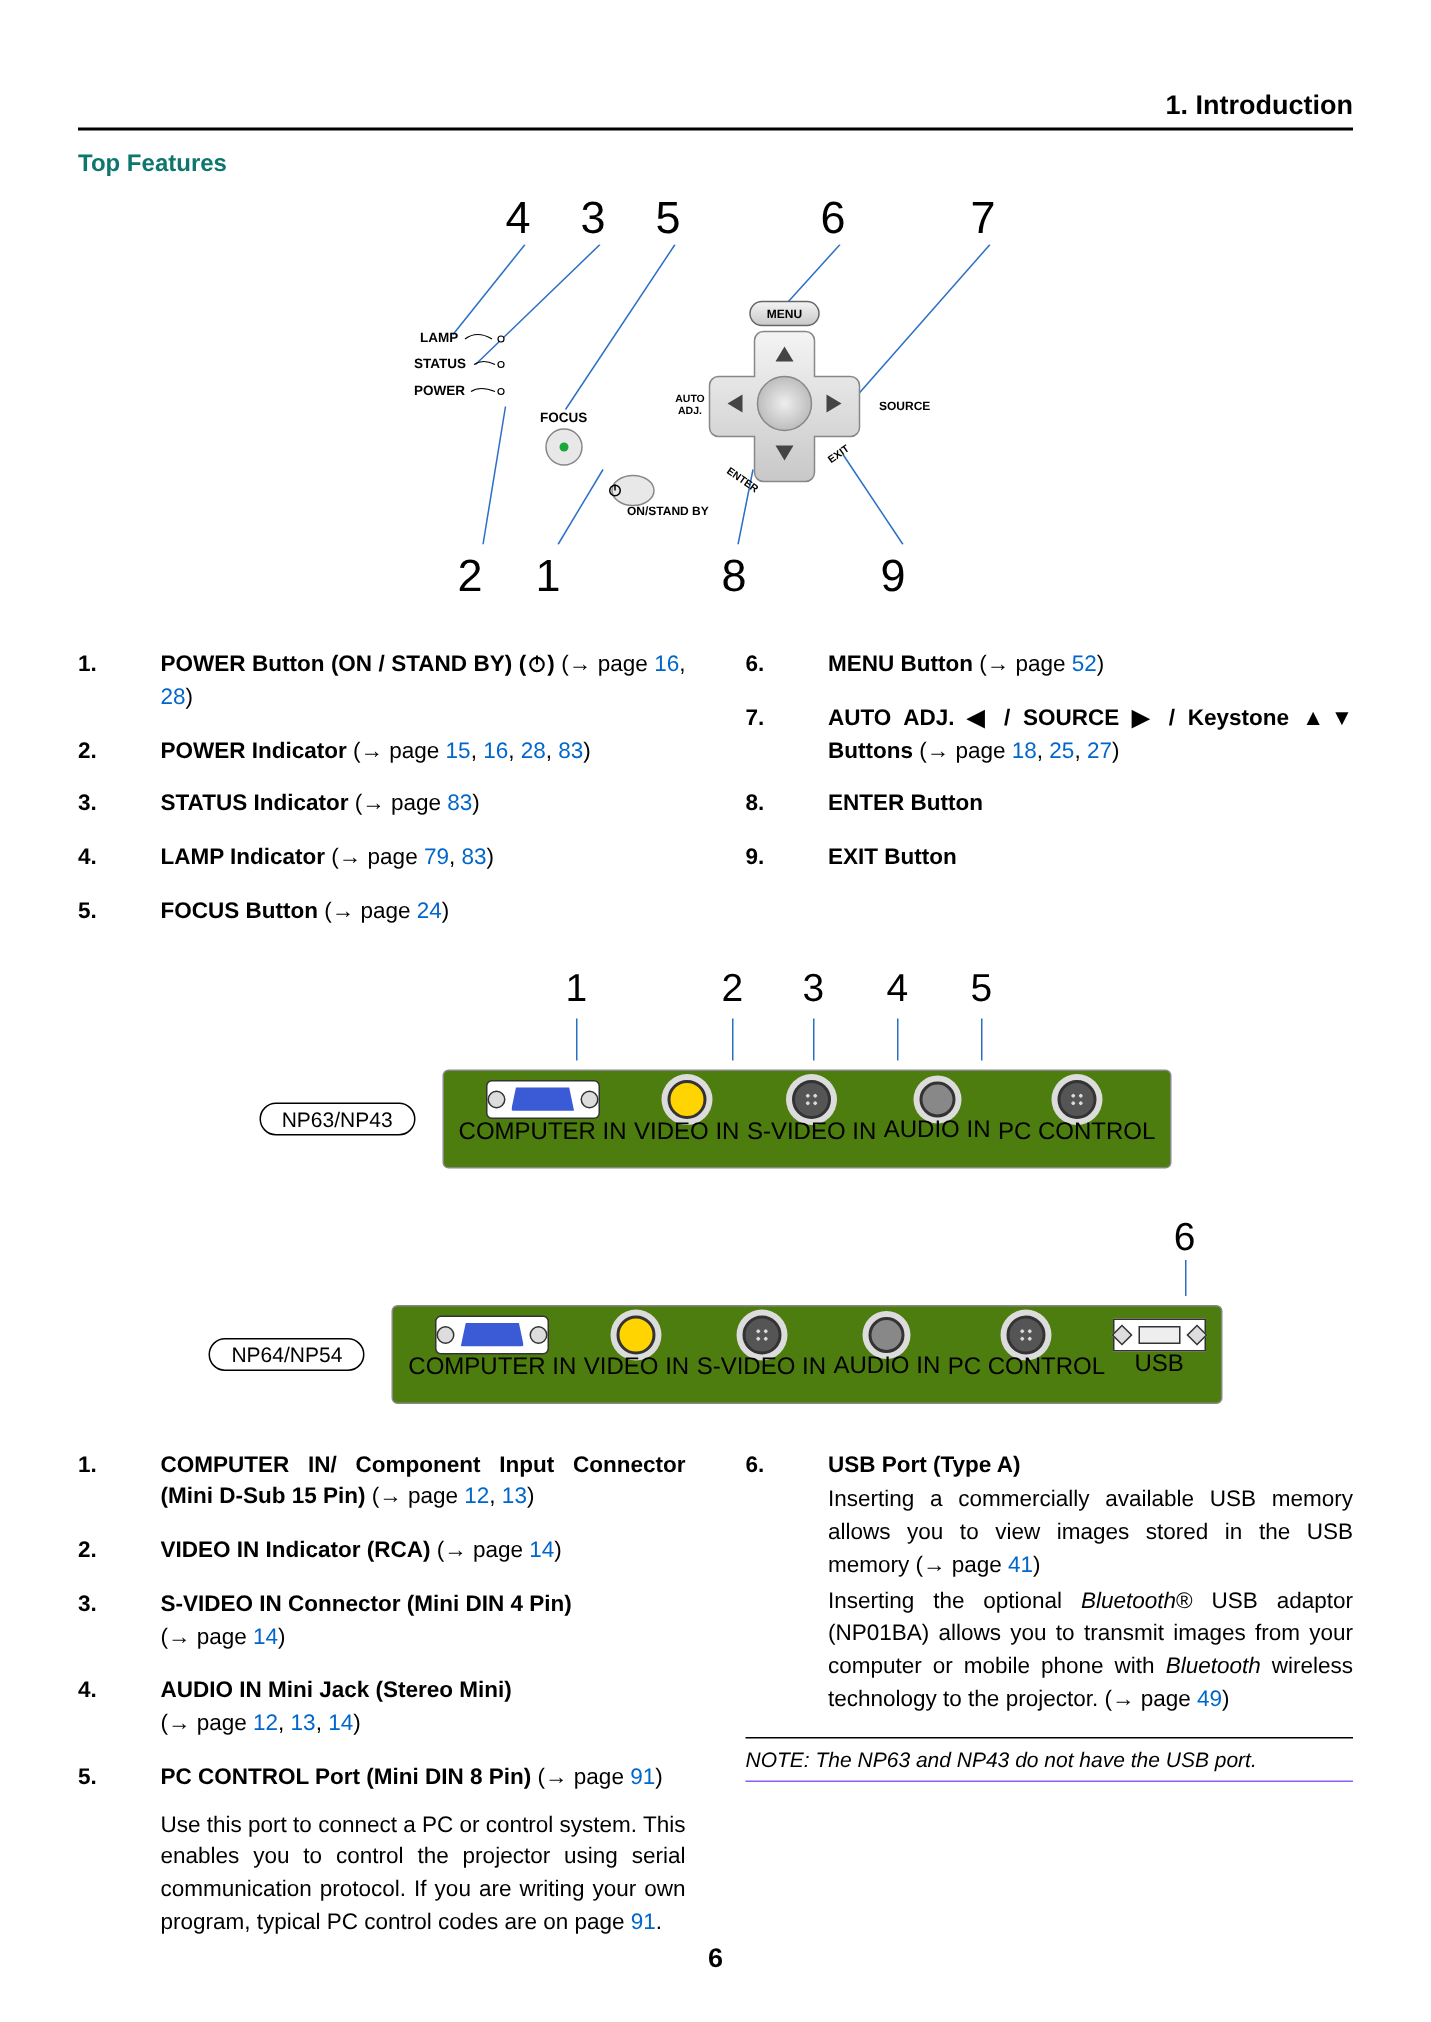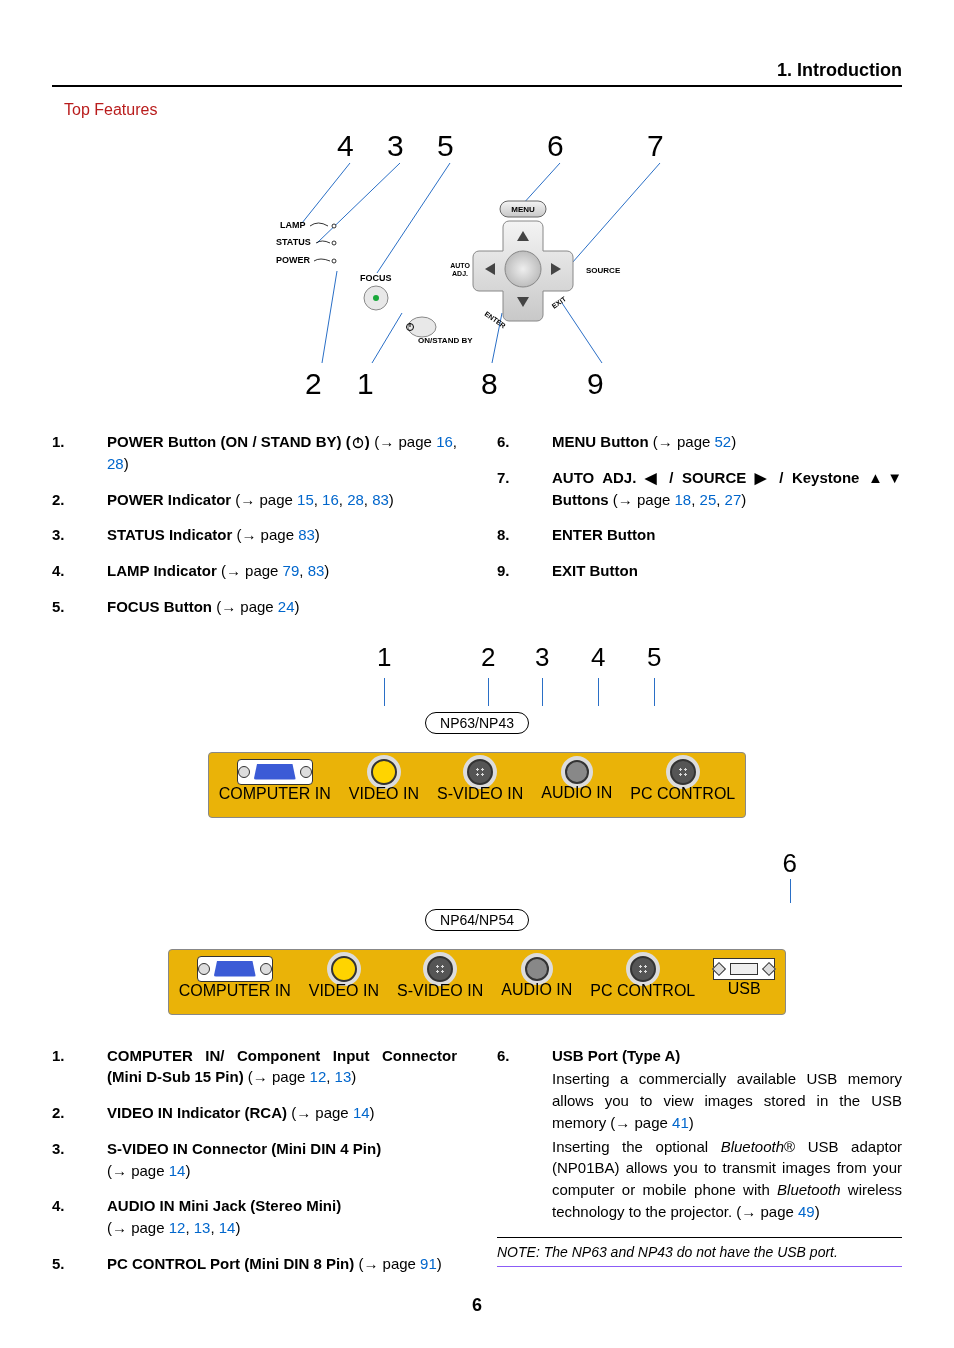--- a/index.html
+++ b/index.html
@@ -1,37 +1,37 @@
 <!DOCTYPE html>
 <html><head>
 <meta charset="utf-8">
 <style>
   body { margin:0; background:#fff; font-family:Arial,Helvetica,sans-serif; color:#000; }
   .page { width:954px; height:1348px; margin:0 auto; position:relative; box-sizing:border-box; padding:60px 52px 40px 52px; }
   .chapter-header { text-align:right; font-weight:bold; font-size:18px; border-bottom:2px solid #000; padding-bottom:4px; margin-bottom:14px; }
-  .section-title { color:#b91c1c; font-weight:normal; font-size:16px; margin:6px 0 10px 12px; }
+  .section-title { color:#0f766e; font-weight:bold; font-size:16px; margin:6px 0 10px 0; }
   .diagram-wrap { text-align:center; }
   .diagram-numbers { font-size:30px; color:#000; }
   .top-row { position:relative; width:500px; margin:0 auto; height:34px; }
   .top-row span { position:absolute; font-size:30px; }
   .bot-row { position:relative; width:500px; margin:0 auto; height:40px; }
   .bot-row span { position:absolute; font-size:30px; }
   svg.top-diagram { width:470px; height:200px; }
   .cols { display:flex; gap:40px; margin-top:24px; }
   .col { flex:1; font-size:15px; line-height:1.45; }
   ol.feat { list-style:none; padding:0; margin:0; }
   ol.feat > li { display:flex; gap:10px; margin-bottom:14px; text-align:justify; }
   ol.feat > li > .num { font-weight:bold; min-width:18px; }
   ol.feat > li > .body { flex:1;margin-left:27px; }
   .b { font-weight:bold; }
   .link { color:#0066cc; }
   .term-diagram { position:relative; margin-top:10px; margin-bottom:20px; }
   .model-chip { display:inline-block; border:1px solid #000; border-radius:12px; padding:2px 14px; font-size:14px; font-weight:normal; }
-  .panel-row { display:flex; align-items:center; gap:18px; justify-content:center; margin:6px 0 30px 0;flex-direction:column; }
-  .panel-box { background:#eab308; border:1px solid #888; border-radius:4px; padding:6px 10px 14px 10px; display:flex; align-items:center; gap:18px; position:relative; }
+  .panel-row { display:flex; align-items:center; gap:18px; justify-content:center; margin:6px 0 30px 0; }
+  .panel-box { background:#4d7c0f; border:1px solid #888; border-radius:4px; padding:6px 10px 14px 10px; display:flex; align-items:center; gap:5px; position:relative; }
   .port-wrap { position:relative; display:flex; flex-direction:column; align-items:center; }
   .dsub { width:74px; height:24px; border:1px solid #333; border-radius:4px; background:#fff; display:flex; align-items:center; justify-content:center; gap:4px; }
   .dsub .screw { width:10px; height:10px; border:1px solid #333; border-radius:50%; background:#ddd; display:inline-block; }
   .dsub .trap { width:42px; height:16px; background:#3b5bd6; clip-path:polygon(8% 0,92% 0,100% 100%,0 100%); border-radius:2px; }
   .rca { width:22px; height:22px; border:2px solid #333; border-radius:50%; background:#ffd400; display:inline-block; box-shadow:0 0 0 4px #dcdcdc; }
   .din { width:22px; height:22px; border:2px solid #333; border-radius:50%; background:#555; box-shadow:0 0 0 4px #dcdcdc; display:inline-flex; align-items:center; justify-content:center; }
   .din::before { content:""; width:10px; height:10px; background:radial-gradient(#ddd 30%, transparent 31%) 0 0/5px 5px; border-radius:50%; }
   .jack { width:20px; height:20px; border:2px solid #333; border-radius:50%; background:#888; box-shadow:0 0 0 4px #dcdcdc; }
   .usb { width:60px; height:20px; border:1px solid #333; background:#fff; display:flex; align-items:center; justify-content:center; gap:6px; }
   .usb .s { width:8px; height:8px; border:1px solid #333; background:#ddd; transform:rotate(45deg); }
@@ -288,21 +288,21 @@
           <li>
             <span class="num">3.</span>
             <span class="body"><span class="b">S-VIDEO IN Connector (Mini DIN 4 Pin)</span><br>(→ page <a class="link">14</a>)</span>
           </li>
           <li>
             <span class="num">4.</span>
             <span class="body"><span class="b">AUDIO IN Mini Jack (Stereo Mini)</span><br>(→ page <a class="link">12</a>, <a class="link">13</a>, <a class="link">14</a>)</span>
           </li>
           <li>
             <span class="num">5.</span>
-            <span class="body"><span class="b">PC CONTROL Port (Mini DIN 8 Pin)</span> (→ page <a class="link">91</a>)</span>
+            <span class="body"><span class="b">PC CONTROL Port (Mini DIN 8 Pin)</span> (→ page <a class="link">91</a>)<span class="desc" style="margin-top:10px">Use this port to connect a PC or control system. This enables you to control the projector using serial communication protocol. If you are writing your own program, typical PC control codes are on page <a class="link">91</a>.</span></span>
           </li>
         </ol>
     </div>
     <div class="col">
       <ol class="feat">
         <li>
           <span class="num">6.</span>
           <span class="body">
             <span class="b">USB Port (Type A)</span>
             <span class="desc">

